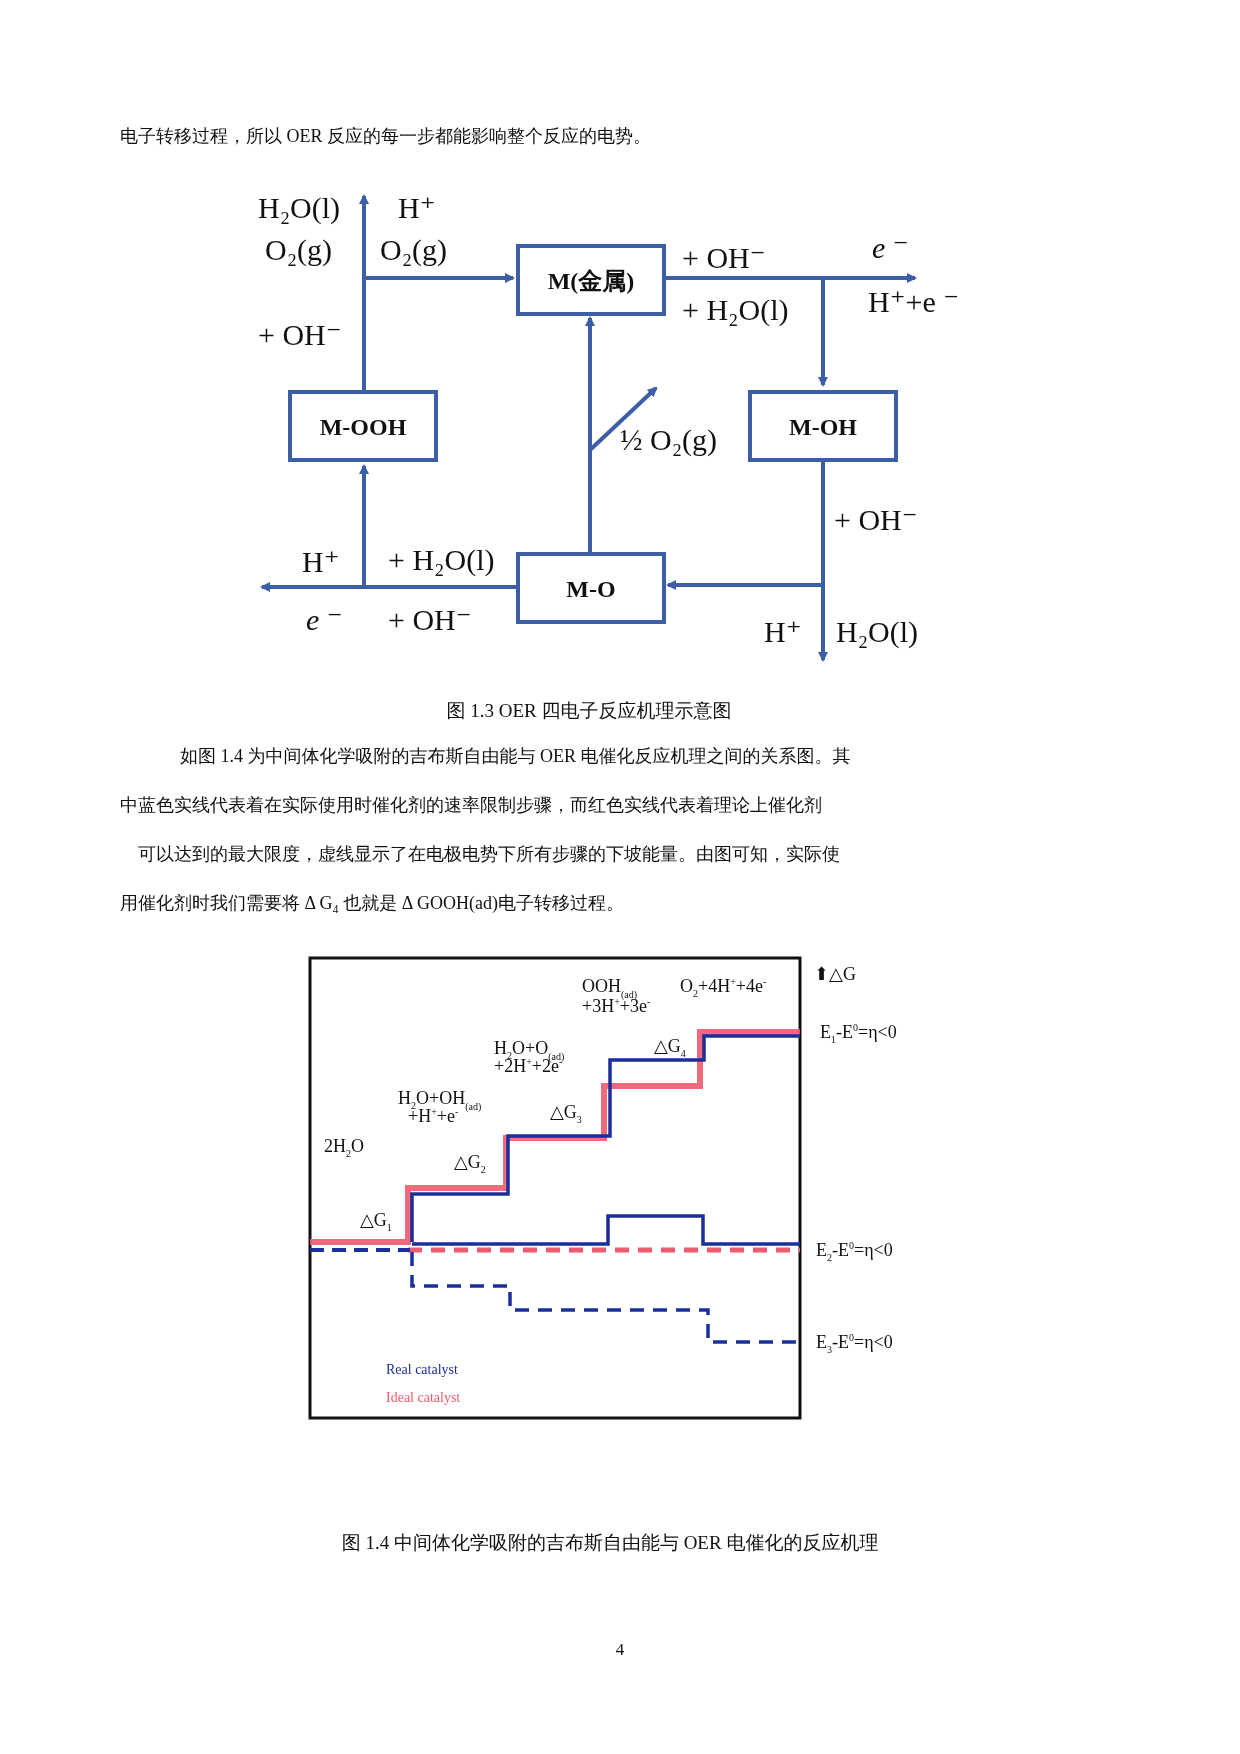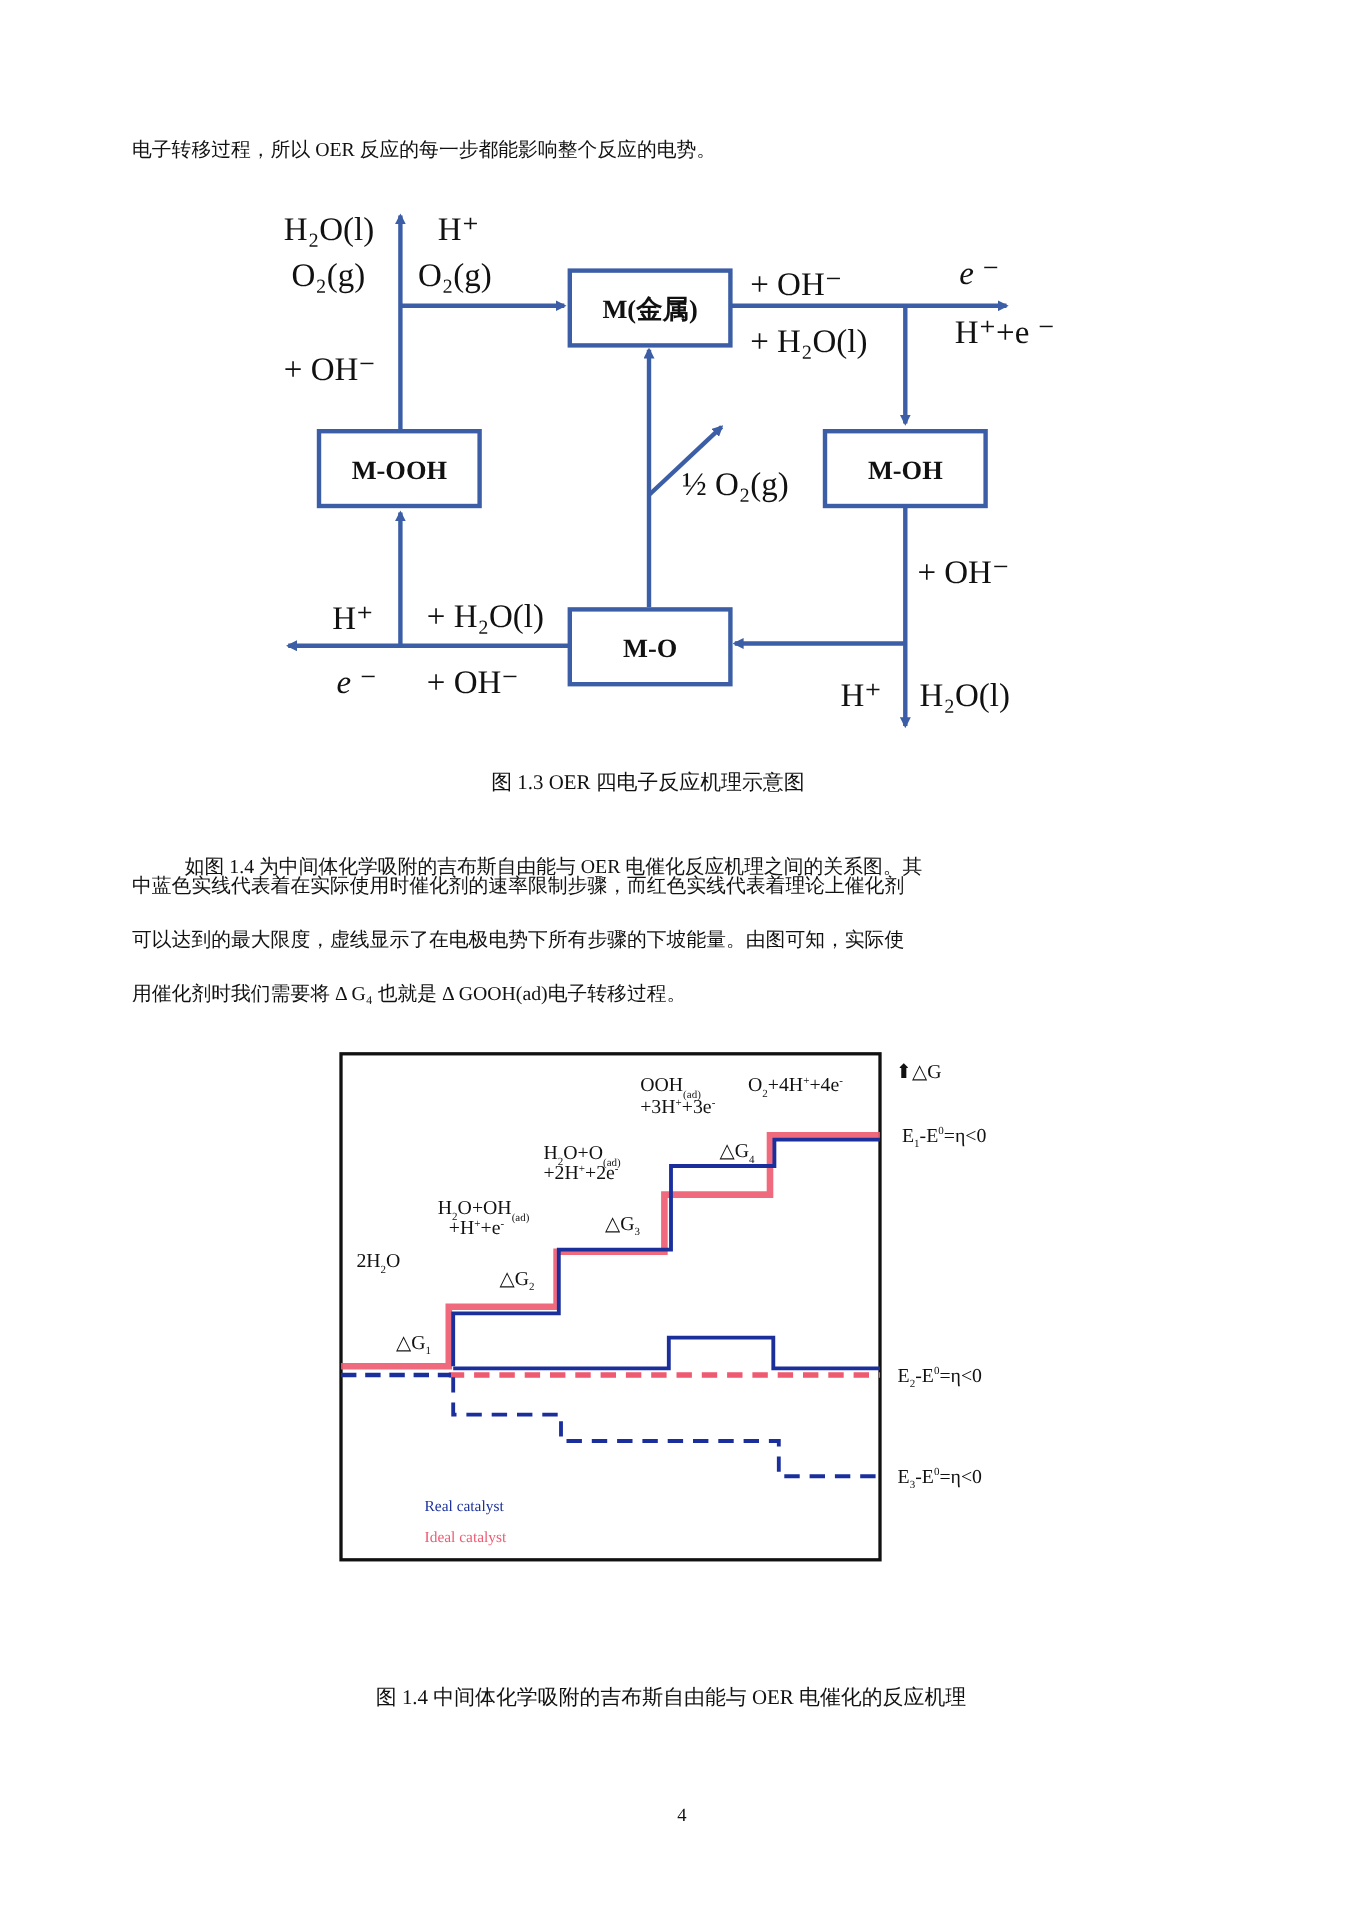--- a/index.html
+++ b/index.html
@@ -72,23 +72,23 @@
     <text x="388" y="570">+ H₂O(l)</text>
     <text x="306" y="630" font-style="italic">e ⁻</text>
     <text x="388" y="630">+ OH⁻</text>
     <text x="764" y="642">H⁺</text>
     <text x="836" y="642">H₂O(l)</text>
   </g>
 </svg>
 
 <div class="caption" style="left:0;width:1178px;top:698px;">图 1.3 OER 四电子反应机理示意图</div>
 
-<div class="line" style="top:744px;left:168px;margin-top:32px;">如图 1.4 为中间体化学吸附的吉布斯自由能与 OER 电催化反应机理之间的关系图。其</div>
+<div class="line" style="top:744px;left:180px;">如图 1.4 为中间体化学吸附的吉布斯自由能与 OER 电催化反应机理之间的关系图。其</div>
 <div class="line" style="top:793px;">中蓝色实线代表着在实际使用时催化剂的速率限制步骤，而红色实线代表着理论上催化剂</div>
-<div class="line" style="top:842px;">可以达到的最大限度，虚线显示了在电极电势下所有步骤的下坡能量。由图可知，实际使</div>
+<div class="line" style="top:842px;margin-left:18px;">可以达到的最大限度，虚线显示了在电极电势下所有步骤的下坡能量。由图可知，实际使</div>
 <div class="line" style="top:891px;">用催化剂时我们需要将 Δ G₄ 也就是 Δ GOOH(ad)电子转移过程。</div>
 
 <svg style="position:absolute;left:0;top:940px;" width="1240" height="500" viewBox="0 940 1240 500">
   <rect x="310" y="958" width="490" height="460" fill="#fff" stroke="#111" stroke-width="3"></rect>
 
   <polyline fill="none" stroke="#ee5a70" stroke-width="6" opacity="0.9" points="310,1242 408,1242 408,1188 506,1188 506,1138 604,1138 604,1086 700,1086 700,1032 800,1032"></polyline>
 
   <polyline fill="none" stroke="#1a2f9c" stroke-width="3.5" points="412,1242 412,1194 508,1194 508,1136 610,1136 610,1060 704,1060 704,1036 800,1036"></polyline>
 
   <polyline fill="none" stroke="#1a2f9c" stroke-width="3.5" points="412,1244 608,1244 608,1216 703,1216 703,1244 800,1244"></polyline>

